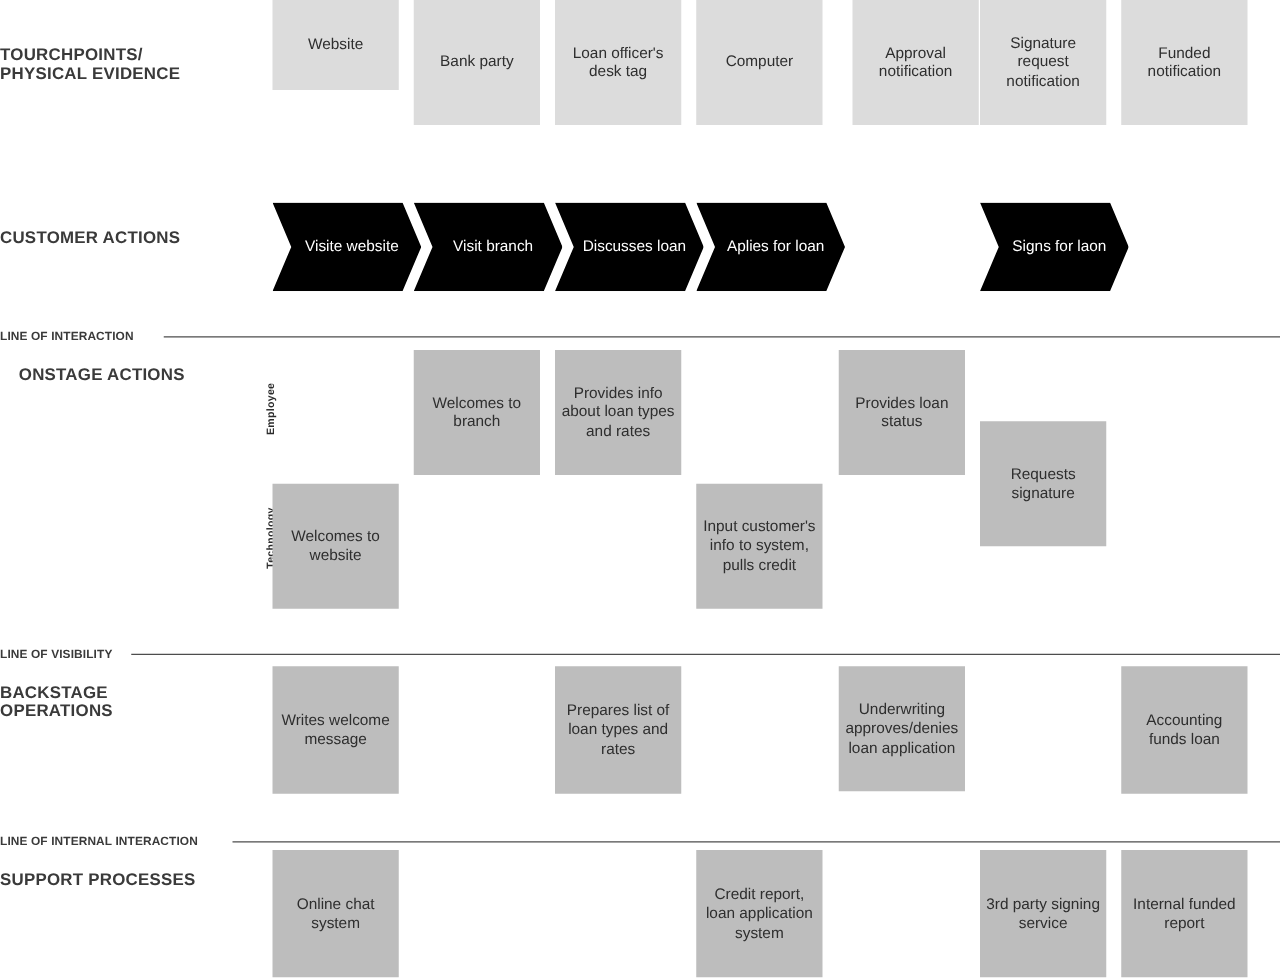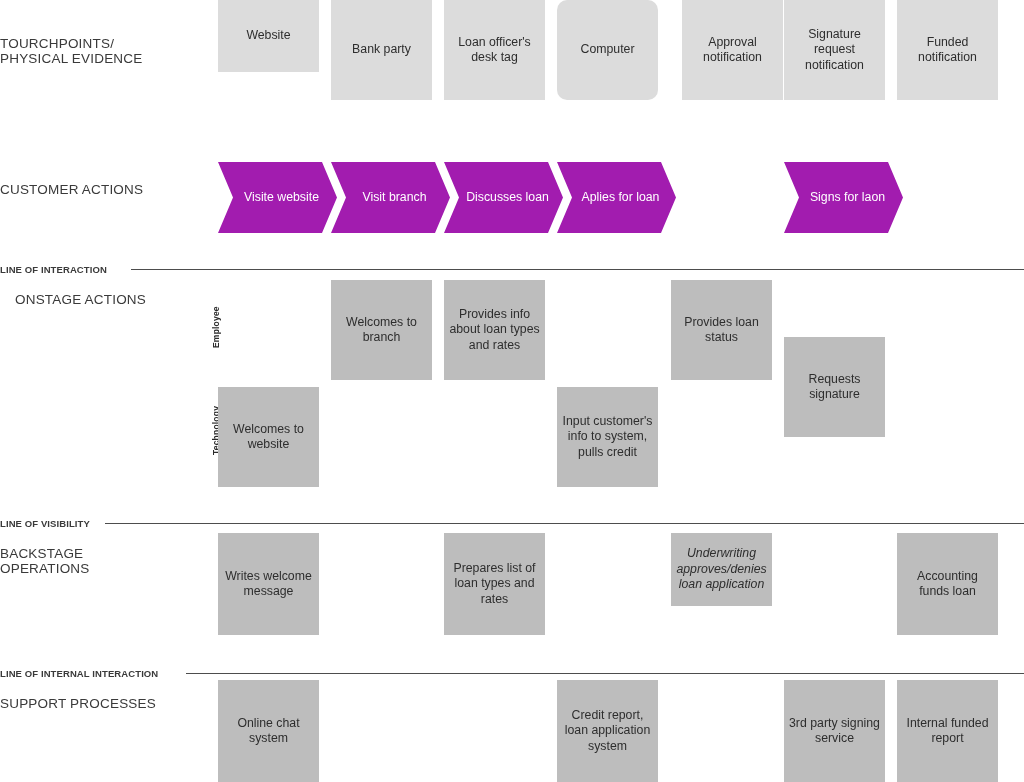--- a/index.html
+++ b/index.html
@@ -6,21 +6,21 @@
   body{
     width:1024px;height:782px;background:#ffffff;
     font-family:"Liberation Sans","DejaVu Sans",sans-serif;
     overflow:hidden;position:relative;
   }
   #stage{position:absolute;left:0;top:0;width:1024px;height:782px;}
 
   
   .band-label{
     position:absolute;left:0;
-    font-weight:normal;font-size:13.5px;letter-spacing:.2px;
+    font-weight:bold;font-size:13.5px;letter-spacing:.2px;
     color:#3a3a3a;line-height:15px;text-transform:uppercase;
     white-space:pre-line;
   }
 
   
   .divider{position:absolute;height:0;border-top:1.5px solid #4d4d4d;}
   .divider-label{
     position:absolute;font-weight:bold;font-size:9.5px;color:#3a3a3a;
     letter-spacing:.1px;white-space:nowrap;text-transform:uppercase;
   }
@@ -30,21 +30,21 @@
     position:absolute;display:flex;align-items:center;justify-content:center;
     text-align:center;box-sizing:border-box;padding:4px 5px;
     font-size:12.3px;line-height:15.5px;color:#2e2e2e;
   }
   .cell.touch{background:#dcdcdc;}
   .cell.stage{background:#bdbdbd;}
 
   
   .chevron{
     position:absolute;display:flex;align-items:center;justify-content:center;
-    background:#a21caf;color:#ffffff;font-size:12.3px;line-height:15px;
+    background:#000000;color:#ffffff;font-size:12.3px;line-height:15px;
     text-align:center;box-sizing:border-box;padding-left:16px;padding-right:8px;
     clip-path:polygon(0 0, calc(100% - 15px) 0, 100% 50%, calc(100% - 15px) 100%, 0 100%, 15px 50%);
   }
 
   
   .vlabel{
     position:absolute;font-weight:bold;font-size:8.5px;color:#2b2b2b;
     letter-spacing:.2px;white-space:nowrap;
     transform:rotate(-90deg);transform-origin:left top;
   }
@@ -77,21 +77,21 @@
   <div id="layer-touchpoints">
       <div class="cell touch" style="left: 218px; top: 0px; width: 101px; height: 72px;">
         <span>Website</span>
       </div>
       <div class="cell touch" style="left: 331px; top: 0px; width: 101px; height: 100px;">
         <span>Bank party</span>
       </div>
       <div class="cell touch" style="left: 444px; top: 0px; width: 101px; height: 100px;">
         <span>Loan officer's desk tag</span>
       </div>
-      <div class="cell touch" style="left: 557px; top: 0px; width: 101px; height: 100px; border-radius: 10px;">
+      <div class="cell touch" style="left: 557px; top: 0px; width: 101px; height: 100px;">
         <span>Computer</span>
       </div>
       <div class="cell touch" style="left: 671px; top: 0px; width: 101px; height: 100px; margin-left: 11px;">
         <span>Approval notification</span>
       </div>
       <div class="cell touch" style="left: 784px; top: 0px; width: 101px; height: 100px; align-items: center;">
         <span>Signature request notification</span>
       </div>
       <div class="cell touch" style="left: 897px; top: 0px; width: 101px; height: 100px;">
         <span>Funded notification</span>
@@ -138,21 +138,21 @@
         <span>Input customer's info to system, pulls credit</span>
       </div>
     </div>
   <div id="layer-backstage">
       <div class="cell stage" style="left: 218px; top: 533px; width: 101px; height: 102px;">
         <span>Writes welcome message</span>
       </div>
       <div class="cell stage" style="left: 444px; top: 533px; width: 101px; height: 102px;">
         <span>Prepares list of loan types and rates</span>
       </div>
-      <div class="cell stage" style="left: 671px; top: 533px; width: 101px; height: 73px; font-style: italic;">
+      <div class="cell stage" style="left: 671px; top: 533px; width: 101px; height: 100px;">
         <span>Underwriting approves/denies loan application</span>
       </div>
       <div class="cell stage" style="left: 897px; top: 533px; width: 101px; height: 102px;">
         <span>Accounting funds loan</span>
       </div>
     </div>
   <div id="layer-support">
       <div class="cell stage" style="left: 218px; top: 680px; width: 101px; height: 102px;">
         <span>Online chat system</span>
       </div>

